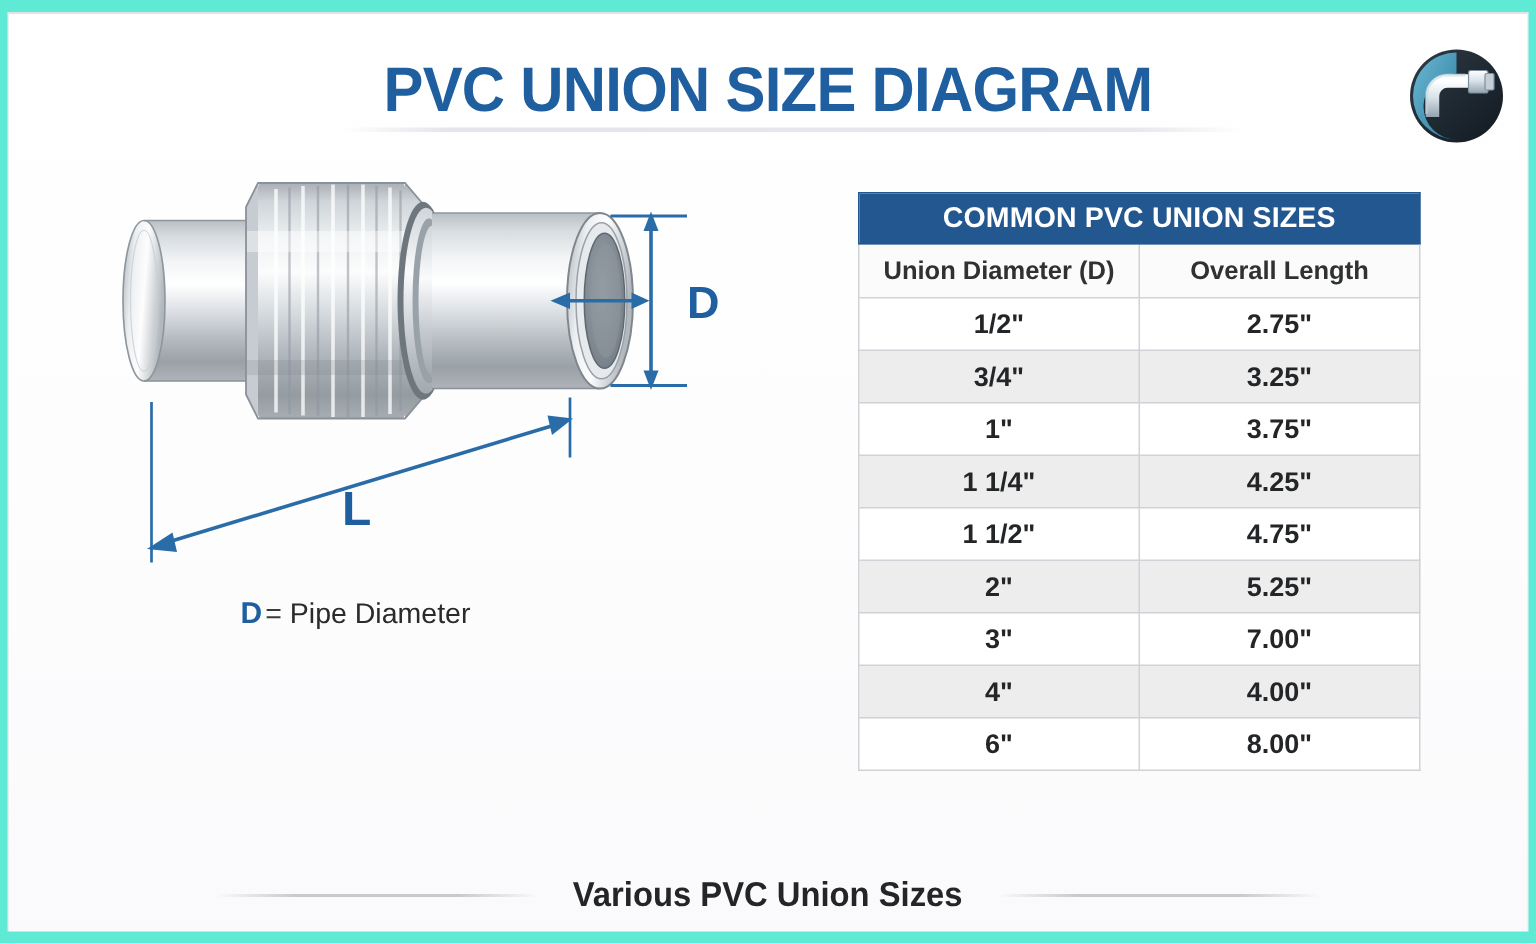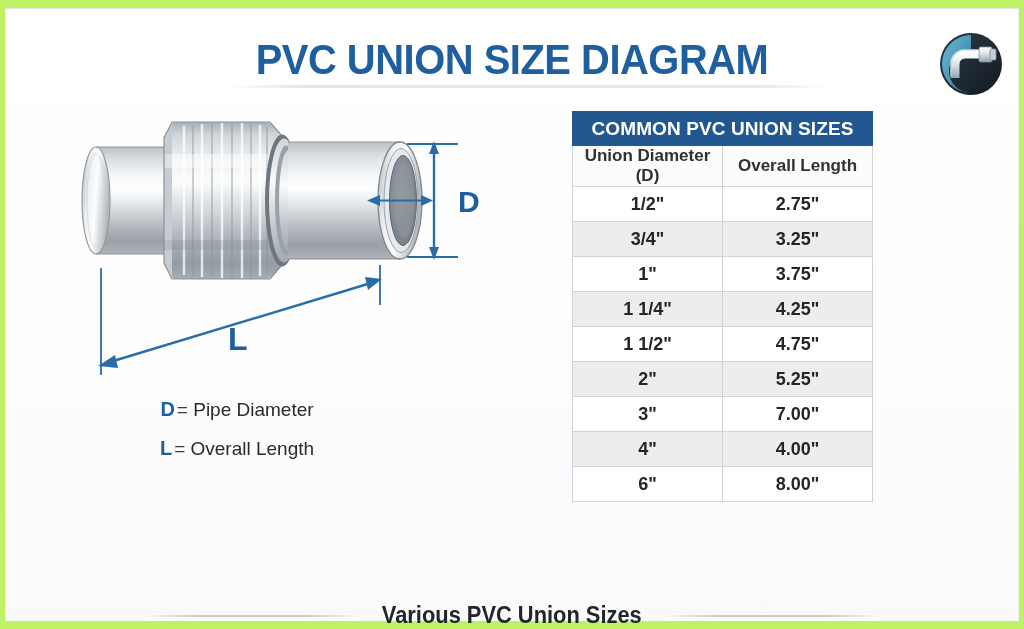--- a/index.html
+++ b/index.html
@@ -12,21 +12,21 @@
     width: 1024px;
     height: 629px;
     font-family: "Liberation Sans", sans-serif;
     overflow: hidden;
   }
 
   #page {
     position: relative;
     width: 1024px;
     height: 629px;
-    background: #bef264;
+    background: #5eead4;
     box-sizing: border-box;
     overflow: hidden;
   }
 
   
   #frame {
     position: absolute;
     left: 5px;
     top: 8px;
     width: 1014px;
@@ -105,24 +105,25 @@
 
   
   #table-wrap {
     position: absolute;
     left: 572px;
     top: 111px;
     width: 375px;
   }
   table#sizes {
     border-collapse: collapse;
-    width: 301px;
+    width: 375px;
     table-layout: fixed;
     border: 1px solid #b8bcc0;
     background: #ffffff;
+    margin-top: 17px;
   }
   table#sizes td, table#sizes th {
     border: 1px solid #cfd3d7;
     text-align: center;
     padding: 0;
   }
   #table-title {
     background: #22588f;
     color: #ffffff;
     font-size: 19px;
@@ -144,21 +145,21 @@
     color: #232527;
     height: 34px;
   }
   tr.odd .data-cell { background: #ffffff; }
   tr.even .data-cell { background: #ededee; }
 
   
   #caption-wrap {
     position: absolute;
     left: 0;
-    top: 602px;
+    top: 583px;
     width: 1024px;
     display: flex;
     align-items: center;
     justify-content: center;
     gap: 16px;
   }
   .cap-rule {
     height: 2px;
     width: 215px;
     background: linear-gradient(90deg, rgba(200,200,204,0) 0%, #c9c9cd 25%, #c9c9cd 75%, rgba(200,200,204,0) 100%);
@@ -339,24 +340,20 @@
         <polygon points="322,179 305,177 308,190" stroke="none"></polygon>
       </g>
       <text x="168" y="250" font-family="Liberation Sans, sans-serif" font-size="32" font-weight="700" fill="#1f5fa0">L</text>
     </svg>
   </div>
 
   <div id="legend">
     <div class="legend-row">
       <span class="legend-key">D</span><span class="legend-eq">=</span>
       <span class="legend-text">Pipe Diameter</span>
-    </div>
-    <div class="legend-row">
-      <span class="legend-key">L</span><span class="legend-eq">=</span>
-      <span class="legend-text">Overall Length</span>
     </div>
   </div>
 
   <div id="table-wrap">
     <table id="sizes">
       <thead>
         <tr>
           <th id="table-title" colspan="2">COMMON PVC UNION SIZES</th>
         </tr>
         <tr>

